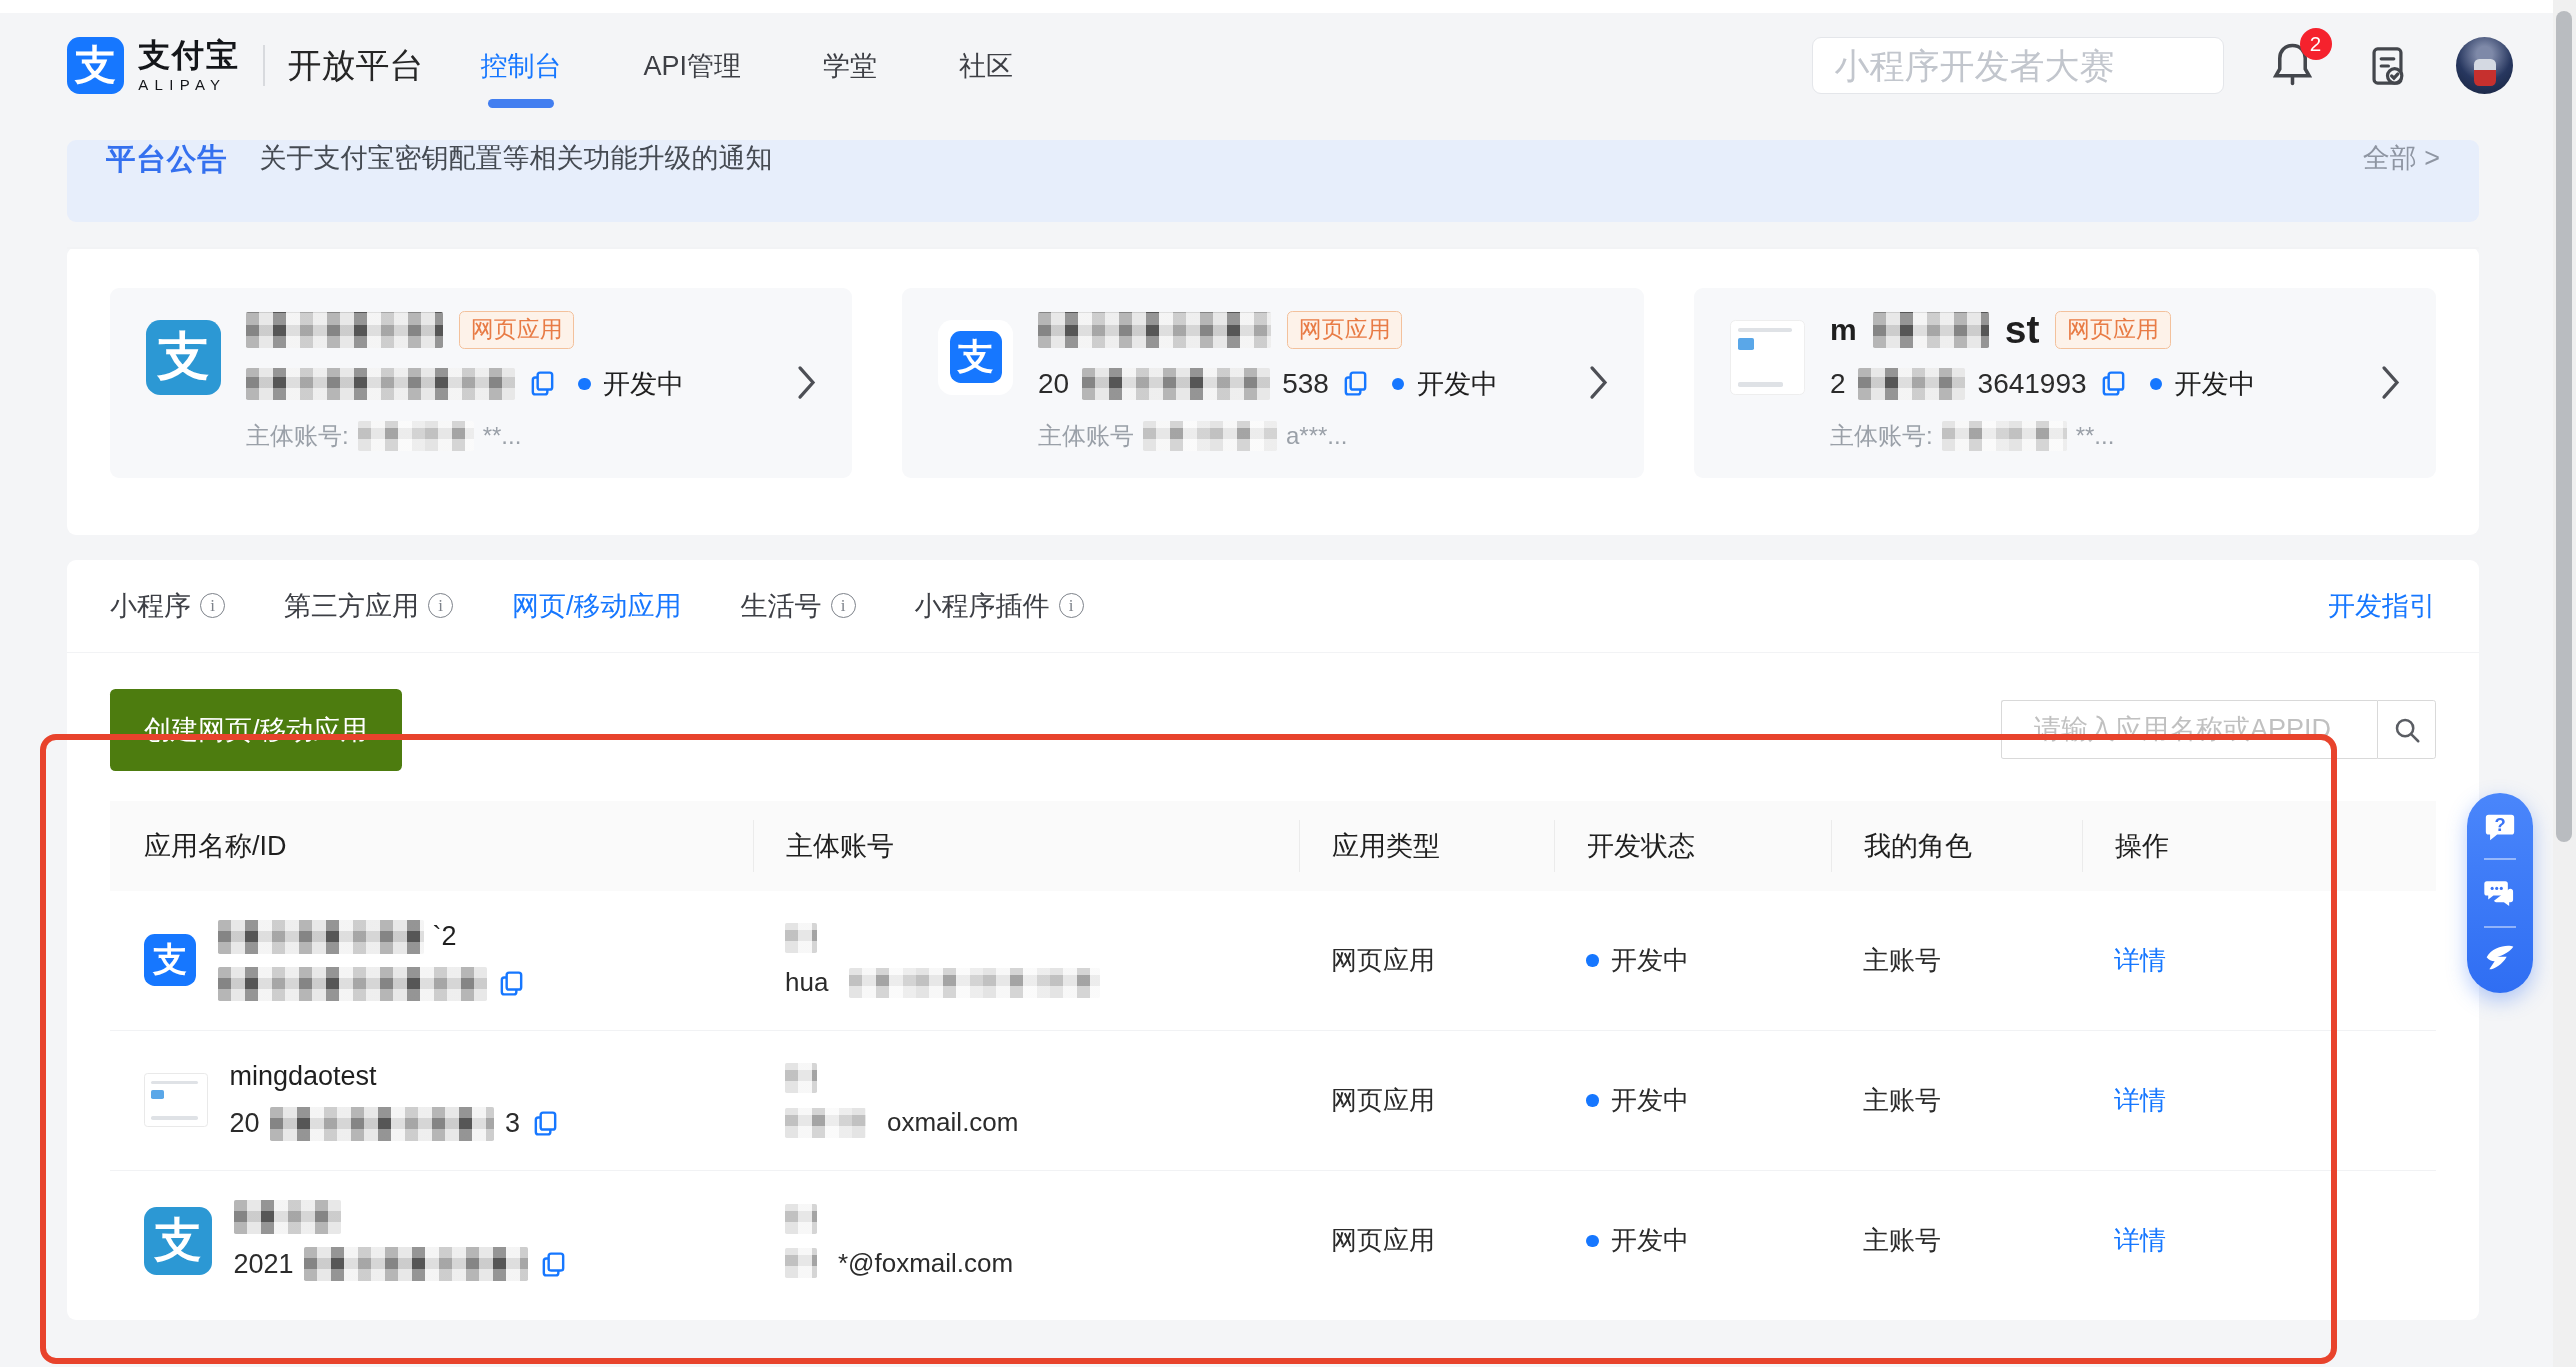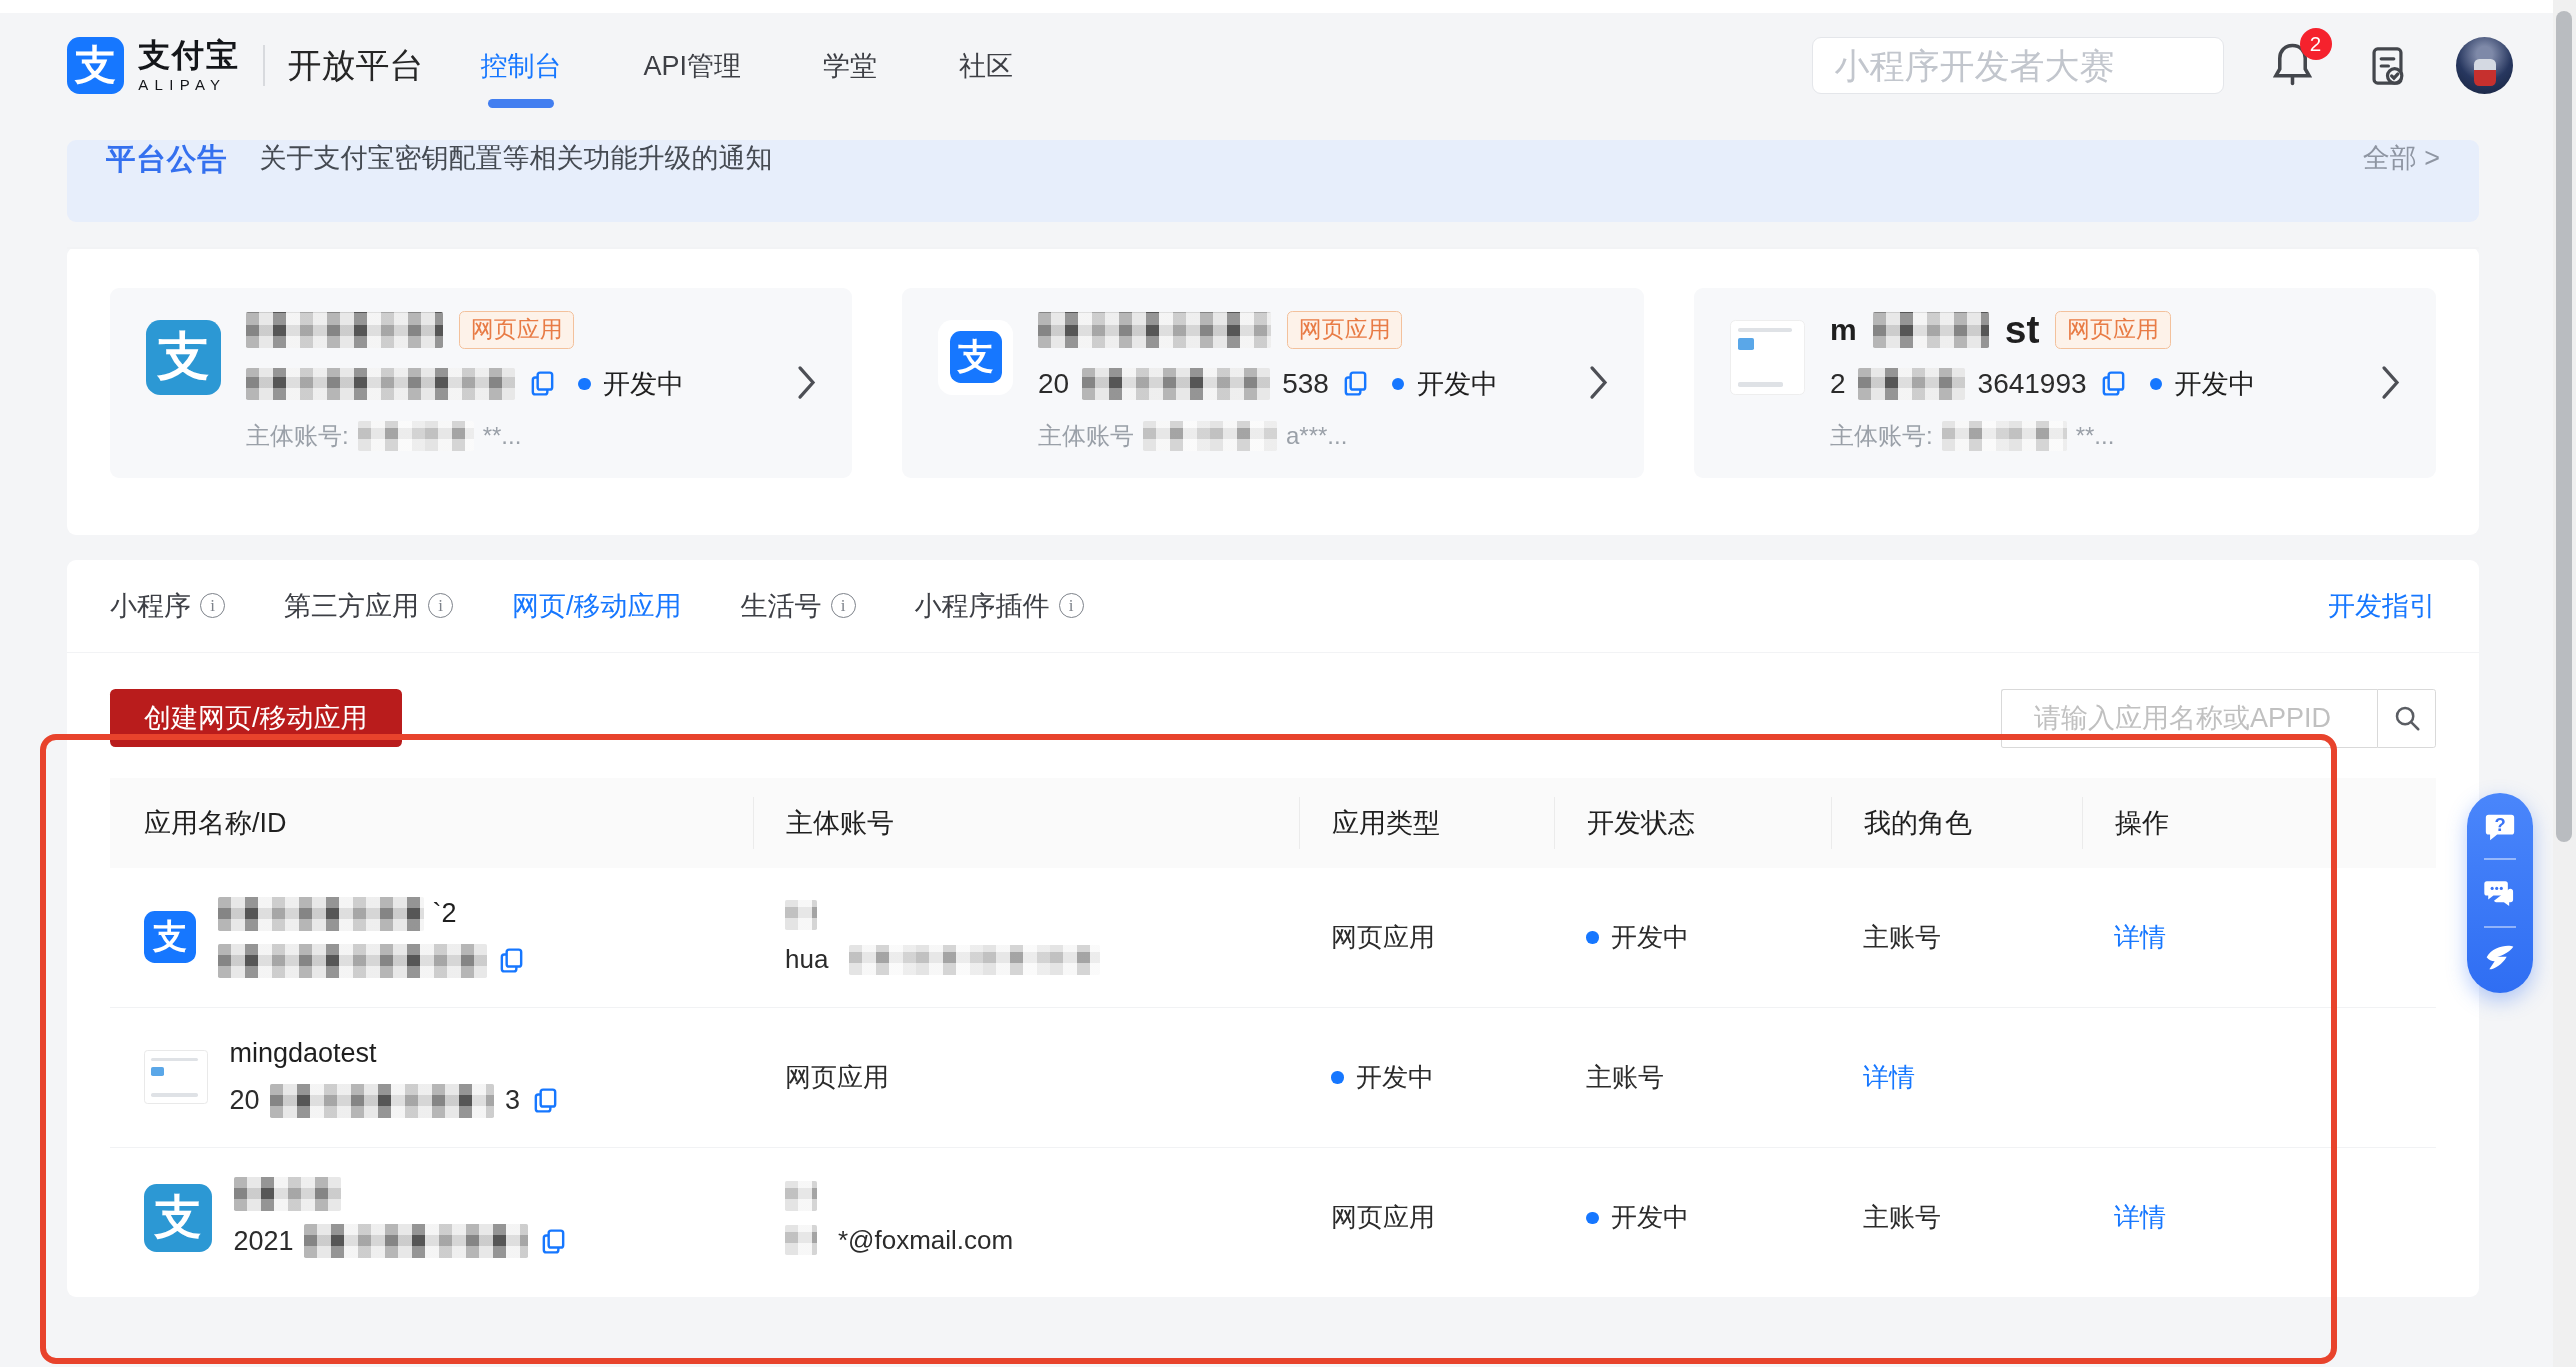--- a/index.html
+++ b/index.html
@@ -109,22 +109,22 @@
   .tab { font-size:27px; color:#3d3f45; display:flex; align-items:center; gap:9px; cursor:pointer; }
   .tab.active { color:#1677ff; }
   .info-circle {
     width:25px; height:25px; border:1.8px solid #7d828a; border-radius:50%;
     font-size:17px; color:#7d828a; display:flex; align-items:center; justify-content:center;
     font-style:normal; font-family:"Liberation Serif","DejaVu Serif",serif;
   }
   .guide-link { margin-left:auto; font-size:27px; color:#1677ff; cursor:pointer; }
   .toolbar { display:flex; align-items:center; padding:36px 43px 30px; }
   .create-btn {
-    background:#b91c1c; color:#fff; font-size:27px; border:none; border-radius:5.4px;
-    height:58px; padding:0 34px; cursor:pointer; font-family:inherit;
+    background:#4d7c0f; color:#fff; font-size:27px; border:none; border-radius:5.4px;
+    height:82px; padding:0 34px; cursor:pointer; font-family:inherit;
   }
   .tsearch { margin-left:auto; display:flex; }
   .tsearch input {
     width:376px; height:59px; border:1.8px solid #d9d9d9; border-right:none; outline:none;
     font-size:27px; padding:0 32px; color:#333; font-family:inherit;
     border-radius:2.7px 0 0 2.7px; background:#fff;
   }
   .tsearch input::placeholder { color:#c0c0c0; }
   .tsearch-btn {
     width:59px; height:59px; border:1.8px solid #d9d9d9; background:#fff; cursor:pointer;
@@ -453,20 +453,31 @@
             <span>20</span>
             <i class="mx" style="width:224px;height:34px;"></i>
             <span>3</span>
             <svg width="29" height="29" viewBox="0 0 24 24" fill="none" stroke="#1677ff" stroke-width="2">
               <rect x="8" y="3" width="12" height="14" rx="2"></rect>
                 <path d="M16 17 L16 19 A2 2 0 0 1 14 21 L6 21 A2 2 0 0 1 4 19 L4 9 A2 2 0 0 1 6 7 L8 7"></path>
             </svg>
           </div>
         </div>
       </div>
+      <div class="td">
+        <div class="acct-stack">
+          <div class="acct-line">
+              <i class="mx light" style="width:32px;height:30px;"></i>
+            </div>
+          <div class="acct-line">
+            <i class="mx light" style="width:81px;height:30px;"></i>
+            <span>oxmail.com</span>
+          </div>
+        </div>
+      </div>
       <div class="td">网页应用</div>
       <div class="td status-cell">
         <span class="status-dot" style="margin-left:0;"></span>
         <span>开发中</span>
       </div>
       <div class="td">主账号</div>
       <div class="td"><span class="detail-link">详情</span></div>
     </div>
 
     <div class="t-row">

